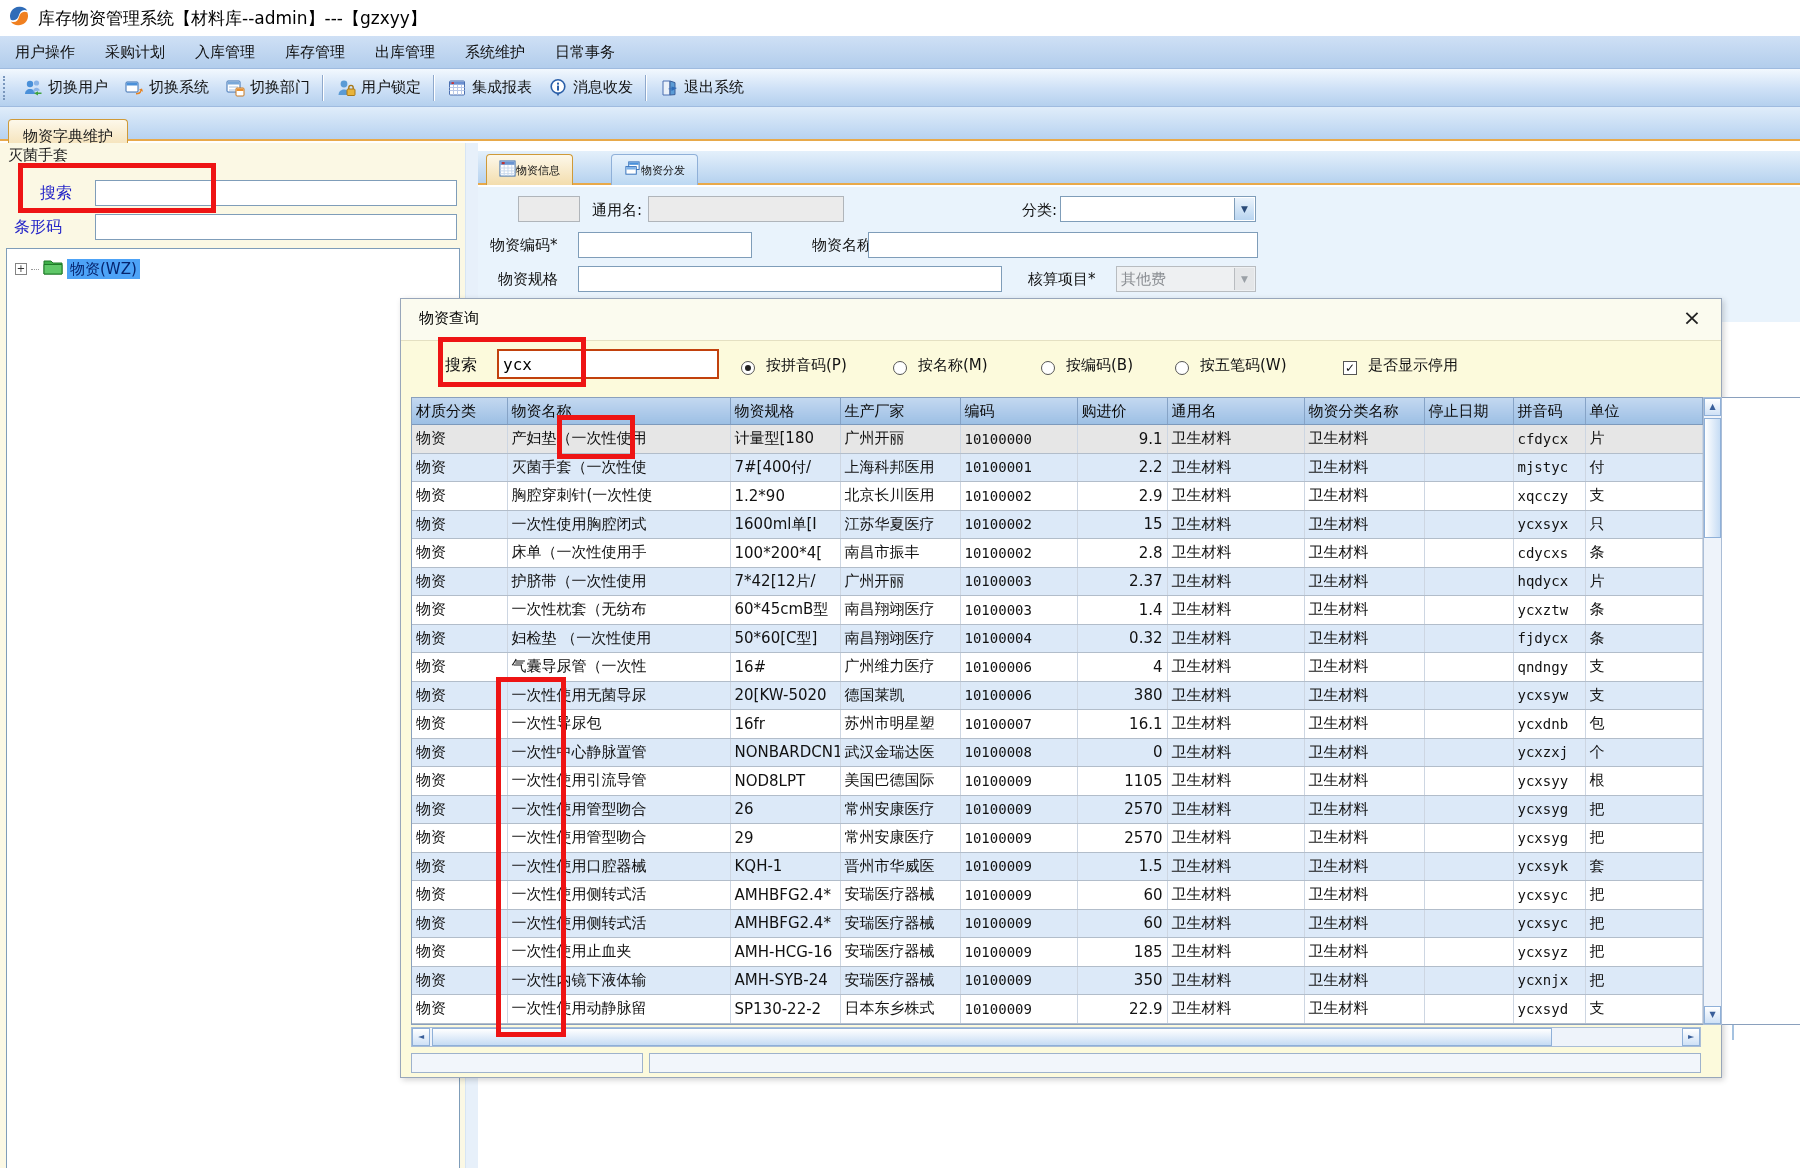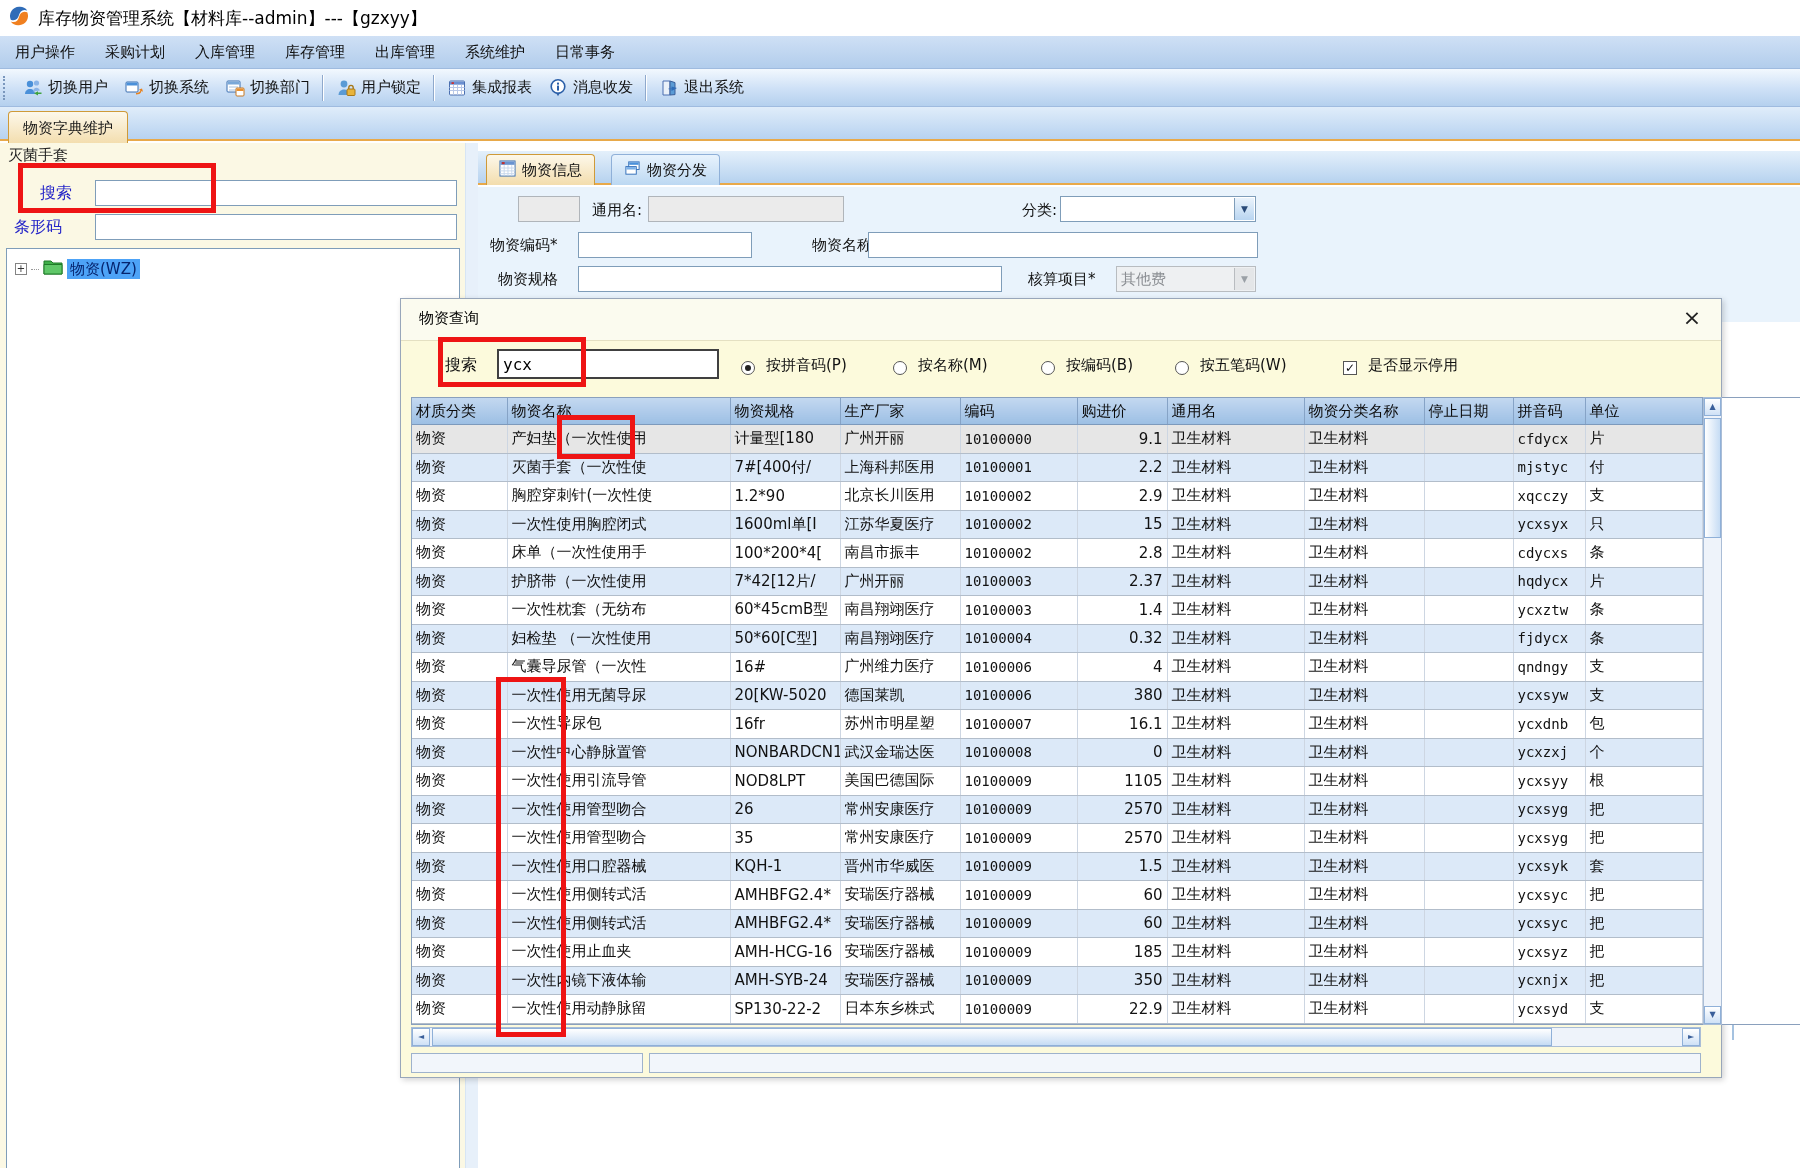--- a/index.html
+++ b/index.html
@@ -17,39 +17,39 @@
 
   
   .toolbar{left:0;top:69px;width:1800px;height:38px;background:linear-gradient(#f2f8fe,#cde0f6 55%,#b4d0ee);display:flex;align-items:center;border-bottom:1px solid #9fbbdf;box-sizing:border-box;}
   .grip{width:6px;height:24px;margin:0 4px 0 3px;border-left:2px dotted #7a97bd;}
   .tbtn{display:flex;align-items:center;gap:5px;padding:3px 8px;font-size:15px;color:#101010;border-radius:3px;}
   .tsep{width:1px;height:26px;background:#8fa9cc;border-right:1px solid #ffffff;margin:0 4px;}
   .tbtn svg{display:block;}
 
   
   .tabstrip{left:0;top:107px;width:1800px;height:34px;background:linear-gradient(#e0edfa,#b7d2f0);border-bottom:2px solid #e8a94a;box-sizing:border-box;}
-  .wtab{position:absolute;left:8px;top:4px;height:30px;padding:1px 14px;line-height:30px;font-size:15px;
+  .wtab{position:absolute;left:8px;top:12px;height:30px;padding:1px 14px;line-height:30px;font-size:15px;
         background:linear-gradient(#fdf8ea,#f3ddad);border:1px solid #cf9a38;border-bottom:none;border-radius:4px 4px 0 0;color:#1a1a1a;}
 
   
   .left-panel{left:0;top:143px;width:466px;height:1025px;background:#fbf8e4;box-sizing:border-box;border-right:1px solid #d7e5f4;}
   .tree-title{position:absolute;left:8px;top:3px;font-size:15px;color:#222;}
   .lp-label{position:absolute;font-size:16px;color:#2525c8;}
   .lp-input{position:absolute;height:26px;background:#fff;border:1px solid #7f9db9;box-sizing:border-box;font-size:15px;padding:0 4px;font-family:"DejaVu Sans Mono",monospace;}
   .tree-box{position:absolute;left:6px;top:105px;width:454px;height:1050px;background:#fff;border:1px solid #7f9db9;box-sizing:border-box;}
   .tree-node{position:absolute;left:8px;top:10px;display:flex;align-items:center;gap:4px;font-size:15px;}
   .expander{width:12px;height:12px;border:1px solid #848484;background:#fff;font-size:10px;line-height:10px;text-align:center;color:#333;box-sizing:border-box;}
   .dots{width:8px;border-top:1px dotted #999;}
   .node-label{background:#4da3f7;color:#05246e;padding:0 3px;line-height:20px;}
   .splitter{left:466px;top:143px;width:12px;height:1025px;background:#e7f0fa;}
 
   
   .right-panel{left:478px;top:143px;width:1322px;height:1025px;background:#ffffff;}
   .inner-tabstrip{position:absolute;left:0;top:8px;width:1322px;height:34px;background:linear-gradient(#e4f0fb,#b6d2ef);border-bottom:2px solid #e8a94a;box-sizing:border-box;}
-  .itab{position:absolute;top:3px;height:31px;display:flex;align-items:center;gap:6px;padding:0 12px;font-size:15px;border-radius:4px 4px 0 0;box-sizing:border-box;}
+  .itab{position:absolute;top:3px;height:31px;display:flex;align-items:center;padding:0 12px;font-size:11px;border-radius:4px 4px 0 0;box-sizing:border-box;}
   .itab.active{left:8px;background:linear-gradient(#fdf8ea,#f3ddad);border:1px solid #cf9a38;border-bottom:none;}
   .itab.idle{left:133px;background:linear-gradient(#e8f3fd,#bcd8f2);border:1px solid #8fb0d8;border-bottom:none;}
   .form-area{position:absolute;left:0;top:44px;width:1322px;height:135px;background:#e9f3fc;}
   .f-label{position:absolute;font-size:15px;color:#111;}
   .f-input{position:absolute;height:26px;background:#fff;border:1px solid #7f9db9;box-sizing:border-box;font-size:15px;padding:0 4px;}
   .f-input.dis{background:#ebebeb;border-color:#b0b5ba;}
   .combo{position:absolute;height:26px;background:#fff;border:1px solid #7f9db9;box-sizing:border-box;font-size:15px;padding:0 22px 0 4px;line-height:24px;}
   .combo .arrow{position:absolute;right:1px;top:1px;bottom:1px;width:19px;background:linear-gradient(#eaf3fc,#b9d5f1);border-left:1px solid #7f9db9;color:#2a4a78;font-size:9px;line-height:23px;text-align:center;}
   .combo.dis{background:#eef0f2;color:#8a8d92;border-color:#b8bcc0;}
   .combo.dis .arrow{background:#e4e6e8;color:#9aa0a6;border-left-color:#b8bcc0;}
@@ -59,21 +59,21 @@
   .frag-box{width:16px;height:20px;background:#f4f7fb;border:1px solid #9fbedd;box-sizing:border-box;}
   .frag-titlebar{left:1740px;top:852px;width:60px;height:36px;background:linear-gradient(#dceefc,#84b2e4);border:1px solid #4f7db5;box-sizing:border-box;}
   .frag-orange{left:1740px;top:889px;width:60px;height:3px;background:#efa63e;}
 
   
   .dialog{left:400px;top:298px;width:1322px;height:780px;background:#fcfadc;border:1px solid #98a6ba;box-sizing:border-box;z-index:10;box-shadow:2px 2px 6px rgba(0,0,0,.18);}
   .dlg-title{position:absolute;left:0;top:0;width:100%;height:42px;background:#fbfbef;border-bottom:1px solid #e4e0c2;box-sizing:border-box;}
   .dlg-title .txt{position:absolute;left:18px;top:10px;font-size:15px;color:#000;}
   .dlg-close{position:absolute;right:16px;top:6px;font-size:22px;color:#222;line-height:26px;width:26px;text-align:center;}
   .dlg-search-label{position:absolute;left:44px;top:56px;font-size:16px;color:#111;}
-  .dlg-search-input{position:absolute;left:96px;top:50px;width:222px;height:30px;background:#fff;border:2px solid #404040;box-sizing:border-box;font-size:16px;font-family:"DejaVu Sans Mono",monospace;padding:2px 4px;}
+  .dlg-search-input{position:absolute;left:96px;top:50px;width:222px;height:30px;background:#fff;border:2px solid #c2410c;box-sizing:border-box;font-size:16px;font-family:"DejaVu Sans Mono",monospace;padding:2px 4px;}
   .opt{position:absolute;top:57px;display:flex;align-items:flex-end;gap:11px;font-size:15px;color:#111;}
   .rad{width:14px;height:14px;border:1px solid #555;border-radius:50%;background:#fff;box-sizing:border-box;position:relative;}
   .rad.sel::after{content:"";position:absolute;left:3px;top:3px;width:6px;height:6px;border-radius:50%;background:#222;}
   .cb{width:14px;height:14px;border:1px solid #555;background:#fff;box-sizing:border-box;position:relative;font-size:12px;line-height:12px;text-align:center;color:#111;}
   .cb.checked::after{content:"✓";position:absolute;left:0;top:0;width:100%;font-weight:bold;}
 
   
   .grid-wrap{position:absolute;left:10px;top:98px;width:1516px;height:628px;border:1px solid #8aa0bd;box-sizing:border-box;overflow:hidden;background:#fff;}
   table.grid{border-collapse:collapse;table-layout:fixed;width:1290px;}
   .grid th{background:linear-gradient(#c3d8f0,#9cbfe4);border-right:1px solid #86a3c6;border-bottom:1px solid #7d9abc;font-size:15px;font-weight:normal;text-align:left;padding:0 4px;height:26px;white-space:nowrap;overflow:hidden;color:#0c0c0c;}
@@ -522,21 +522,21 @@
               <td class="num">2570</td>
               <td>卫生材料</td>
               <td>卫生材料</td>
               <td></td>
               <td class="mono">ycxsyg</td>
               <td>把</td>
             </tr>
             <tr class="row-plain">
               <td>物资</td>
               <td>一次性使用管型吻合</td>
-              <td>35</td>
+              <td>29</td>
               <td>常州安康医疗</td>
               <td class="mono">10100009</td>
               <td class="num">2570</td>
               <td>卫生材料</td>
               <td>卫生材料</td>
               <td></td>
               <td class="mono">ycxsyg</td>
               <td>把</td>
             </tr>
             <tr class="row-alt">

